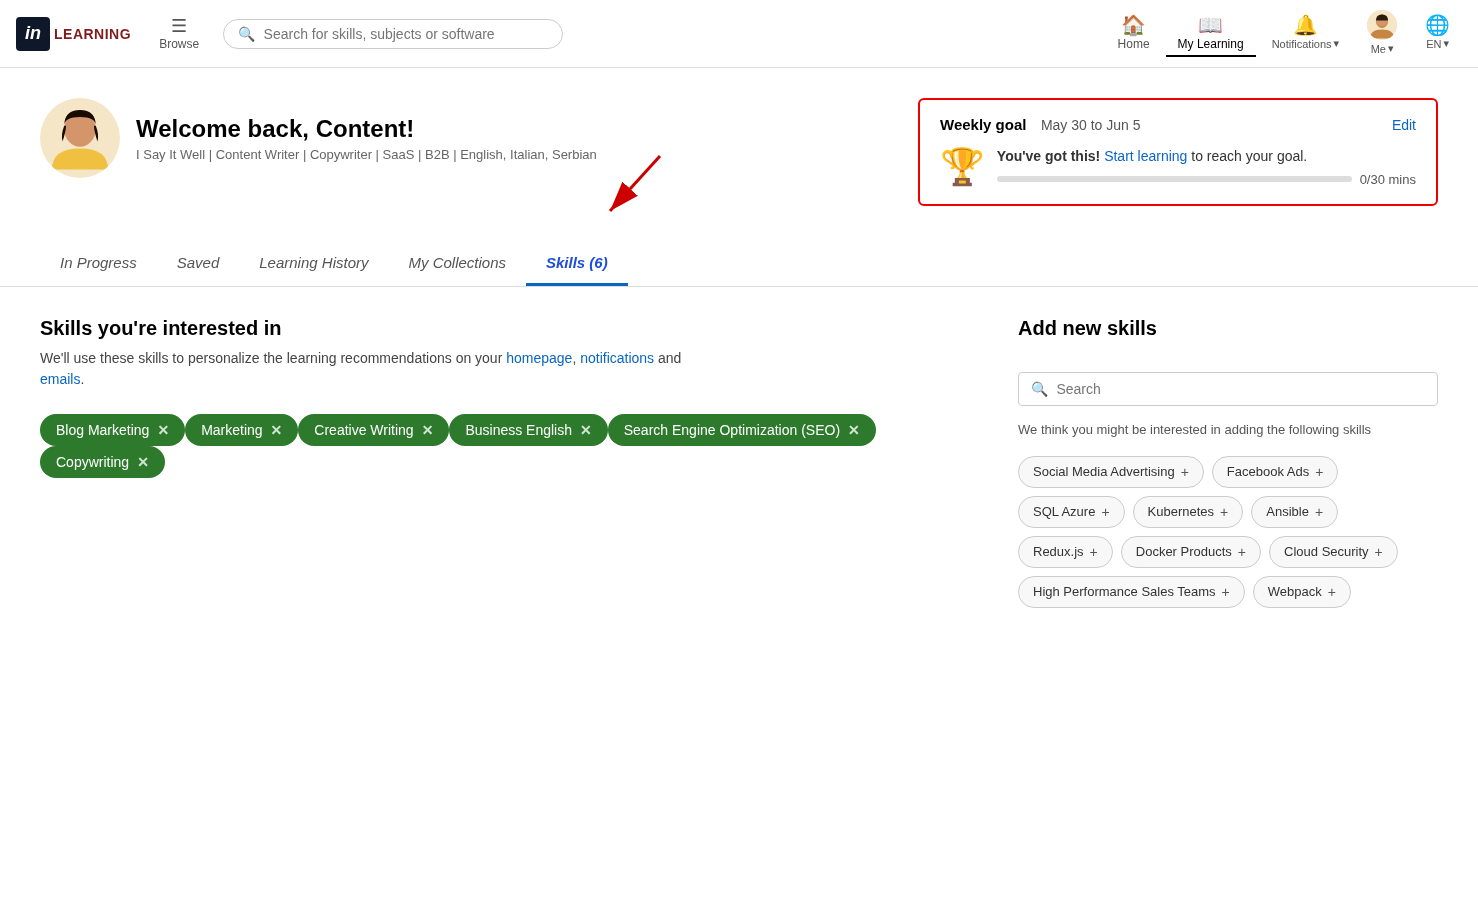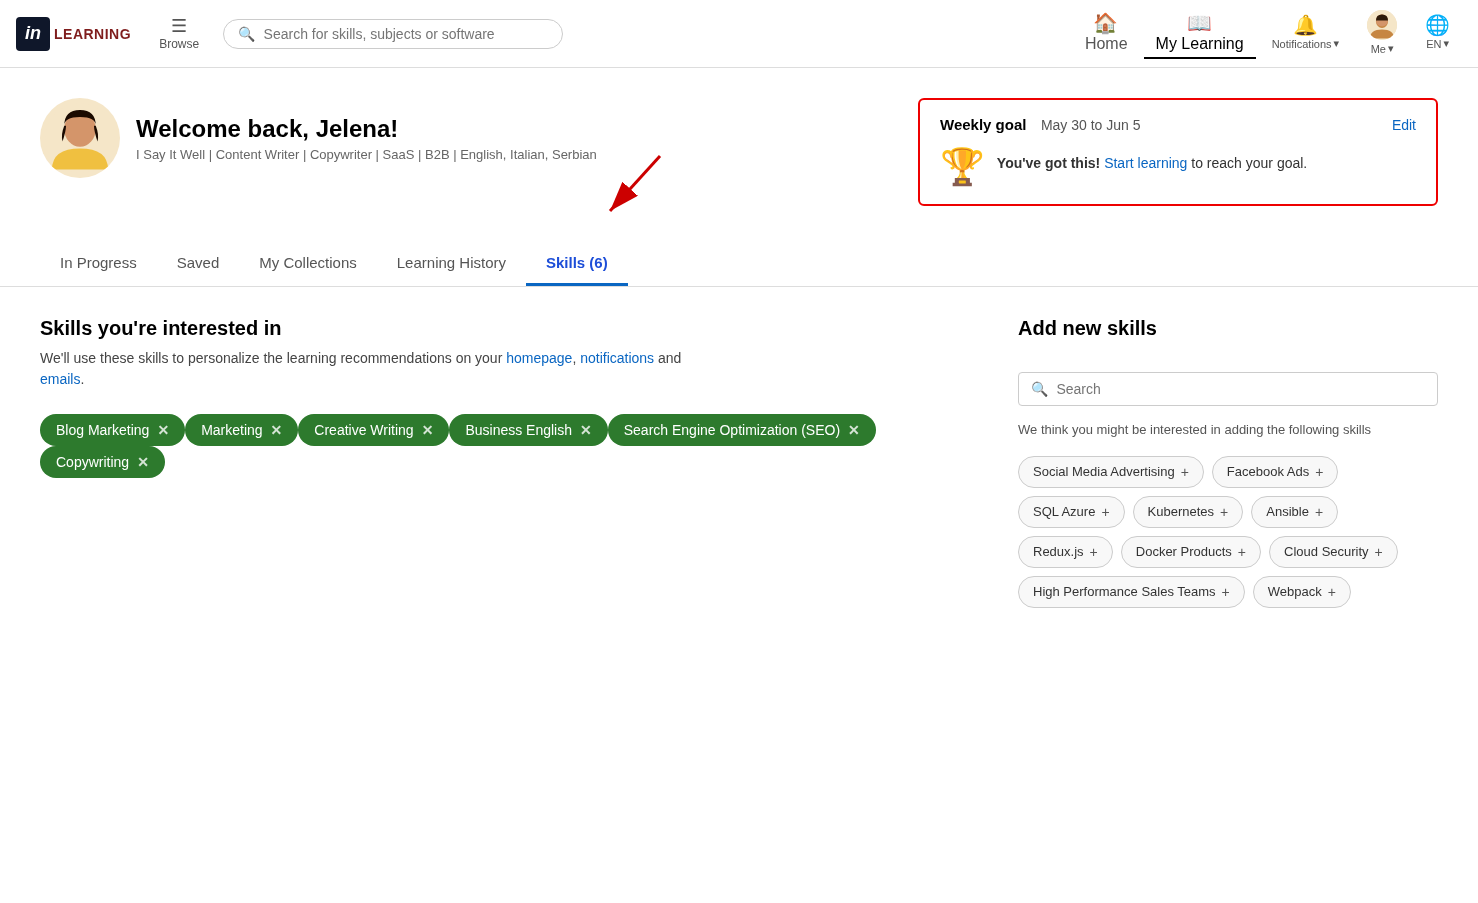--- a/index.html
+++ b/index.html
@@ -102,21 +102,21 @@
     }
     .nav-item.active {
       color: #000;
       border-bottom: 2px solid #000;
     }
     .nav-item-icon {
       font-size: 20px;
       line-height: 1;
     }
     .nav-item-label {
-      font-size: 16px;
+      font-size: 12px;
       white-space: nowrap;
     }
     .nav-dropdown {
       display: flex;
       align-items: center;
       gap: 2px;
       font-size: 11px;
       color: #555;
     }
     .avatar-circle {
@@ -242,20 +242,21 @@
       font-size: 13px;
       color: #555;
       white-space: nowrap;
     }
 
     
     .tabs-section {
       padding: 20px 40px 0;
       border-bottom: 1px solid #ddd;
       margin-top: 16px;
+      font-style: italic;
     }
     .tabs {
       display: flex;
       gap: 0;
     }
     .tab {
       padding: 12px 20px;
       font-size: 15px;
       color: #555;
       cursor: pointer;
@@ -448,41 +449,47 @@
 
         <ellipse cx="40" cy="30" rx="18" ry="20" fill="#d4956a"></ellipse>
 
         <path d="M22 26 Q22 8 40 8 Q58 8 58 26 Q58 16 40 16 Q22 16 22 26Z" fill="#1a0a00"></path>
 
         <path d="M22 26 Q18 36 20 44 Q24 32 24 26" fill="#1a0a00"></path>
         <path d="M58 26 Q62 36 60 44 Q56 32 56 26" fill="#1a0a00"></path>
       </svg>
     </div>
     <div>
-      <div class="profile-name">Welcome back, Jelena!</div>
+      <div class="profile-name">Welcome back, Content!</div>
       <div class="profile-subtitle">I Say It Well | Content Writer | Copywriter | SaaS | B2B | English, Italian, Serbian</div>
     </div>
   </div>
 
   <div class="weekly-goal-box">
     <div class="weekly-goal-header">
       <div>
         <span class="weekly-goal-title">Weekly goal</span>
         <span class="weekly-goal-date">May 30 to Jun 5</span>
       </div>
       <span class="weekly-goal-edit">Edit</span>
     </div>
     <div class="weekly-goal-body">
       <div class="trophy-icon">🏆</div>
       <div class="weekly-goal-text-area">
         <div class="weekly-goal-message">
           <span class="highlight">You've got this!</span>
           <span> </span>
           <span class="link-text">Start learning</span>
           <span> to reach your goal.</span>
+        </div>
+        <div class="progress-bar-container">
+          <div class="progress-bar">
+            <div class="progress-bar-fill"></div>
+          </div>
+          <span class="progress-label">0/30 mins</span>
         </div>
       </div>
     </div>
   </div>
 </div>
 
 <div style="position: relative; pointer-events: none;">
   <svg style="position: absolute; top: -60px; left: 580px; width: 120px; height: 80px; pointer-events: none;" xmlns="http://www.w3.org/2000/svg">
     <defs>
       <marker id="arrowhead" markerWidth="10" markerHeight="7" refX="10" refY="3.5" orient="auto">
@@ -495,24 +502,24 @@
 
 <div class="tabs-section">
   <div class="tabs">
     <div class="tab">
       <span>In Progress</span>
     </div>
     <div class="tab">
       <span>Saved</span>
     </div>
     <div class="tab">
+      <span>Learning History</span>
+    </div>
+    <div class="tab">
       <span>My Collections</span>
-    </div>
-    <div class="tab">
-      <span>Learning History</span>
     </div>
     <div class="tab active">
       <span>Skills (6)</span>
     </div>
   </div>
 </div>
 
 <div class="skills-main">
 
   <div class="skills-left">

